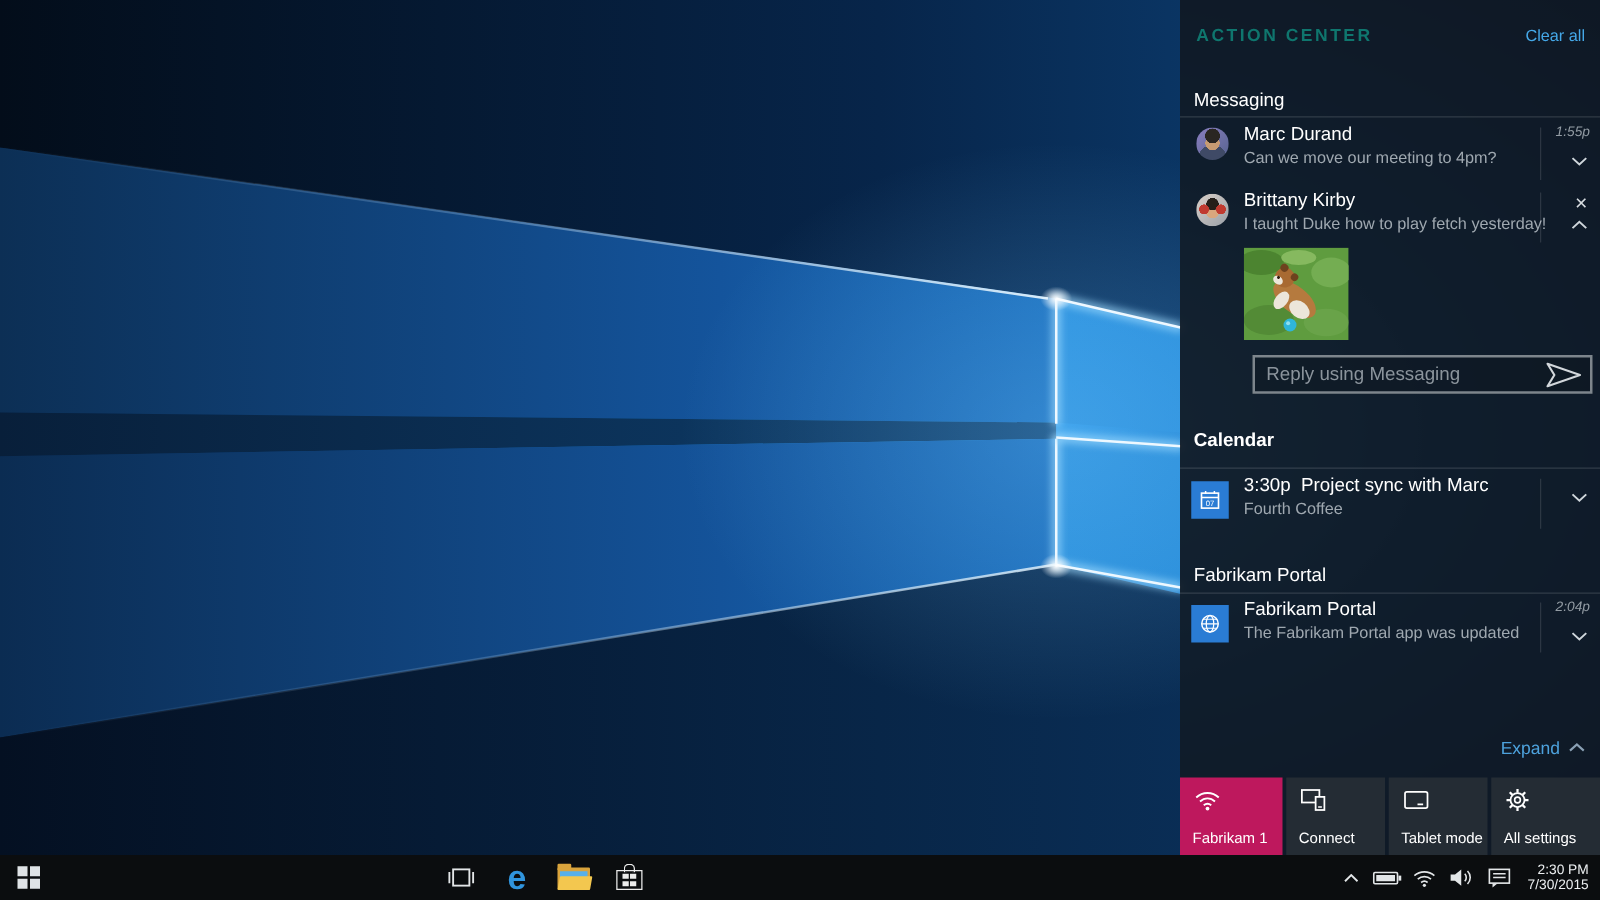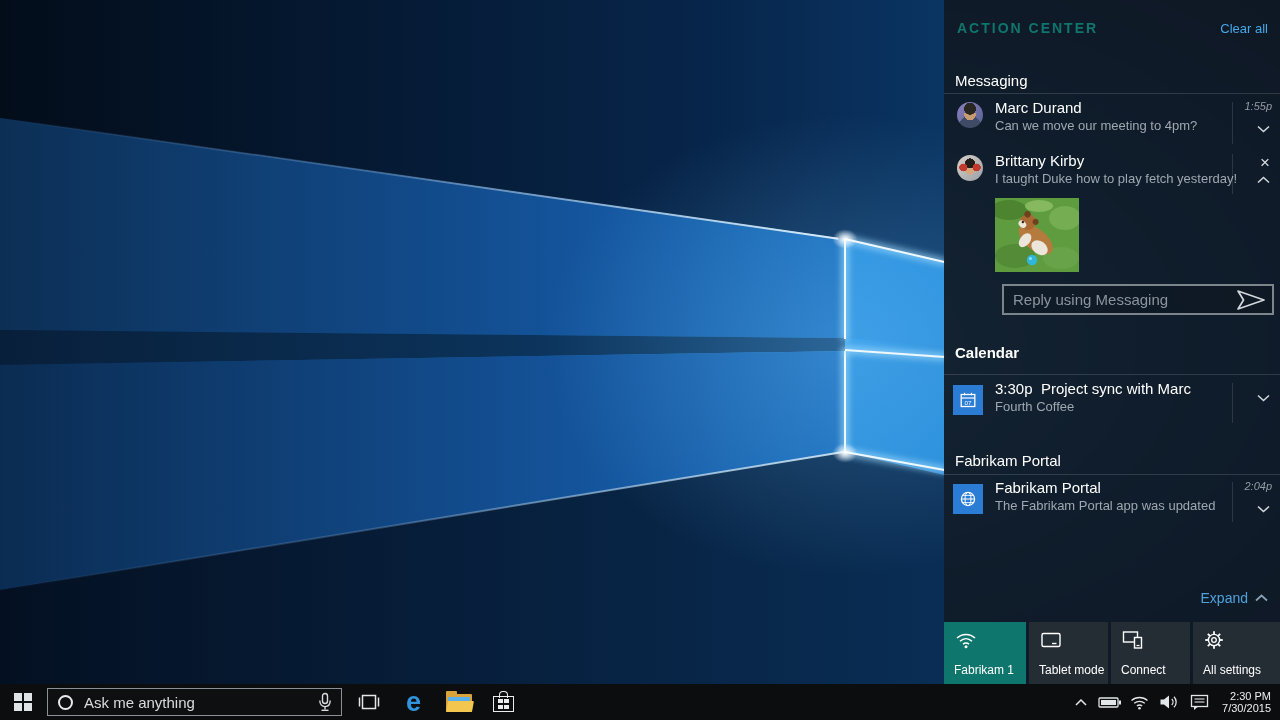--- a/index.html
+++ b/index.html
@@ -88,21 +88,21 @@
   .reply-input::placeholder { color:#8b949c; }
   .send-btn { position:absolute; left:282px; top:4px; width:34px; height:24px;
       background:none; border:none; cursor:pointer; }
 
   .expand { position:absolute; right:12px; top:590px; font-size:14px; color:#4da2dd;
       cursor:pointer; display:flex; align-items:center; gap:7px; }
 
   .qa-row { position:absolute; left:0; top:622px; width:336px; height:62px;
       display:flex; gap:3px; }
   .tile { position:relative; background:#242c34; height:62px; cursor:pointer; }
-  .tile.active { background:#0f766e; }
+  .tile.active { background:#be185d; }
   .t1 { width:82px; } .t2 { width:79px; } .t3 { width:79px; } .t4 { flex:1; }
   .tile .t-icon { position:absolute; left:11px; top:8px; color:#fff; }
   .tile .t-label { position:absolute; left:10px; bottom:7px; font-size:12px; color:#fff; white-space:nowrap; }
 
   
   .taskbar { position:absolute; left:0; top:684px; width:1280px; height:36px;
       background:#0b0d0f; color:#e6e9eb; }
   .start-btn { position:absolute; left:0; top:0; width:46px; height:36px;
       display:flex; align-items:center; justify-content:center; cursor:pointer; }
   .winflag { display:grid; grid-template-columns:8px 8px; grid-template-rows:8px 8px; gap:1.5px; }
@@ -291,38 +291,38 @@
         <span class="t-icon">
           <svg width="22" height="19" viewBox="0 0 22 19">
             <path d="M2 8 C7 3.2 15 3.2 20 8" fill="none" stroke="#fff" stroke-width="1.5"></path>
             <path d="M5 11.2 C8.6 7.9 13.4 7.9 17 11.2" fill="none" stroke="#fff" stroke-width="1.5"></path>
             <path d="M8 14.2 C9.8 12.7 12.2 12.7 14 14.2" fill="none" stroke="#fff" stroke-width="1.5"></path>
             <circle cx="11" cy="16.8" r="1.5" fill="#fff"></circle>
           </svg>
         </span>
         <span class="t-label">Fabrikam 1</span>
       </div>
-      <div class="tile t3">
-        <span class="t-icon">
-          <svg width="22" height="20" viewBox="0 0 22 20">
-            <rect x="2" y="3.5" width="18" height="13" rx="1.5" fill="none" stroke="#fff" stroke-width="1.4"></rect>
-            <line x1="12" y1="13.5" x2="16.5" y2="13.5" stroke="#fff" stroke-width="1.4"></line>
-          </svg>
-        </span>
-        <span class="t-label">Tablet mode</span>
-      </div>
       <div class="tile t2">
         <span class="t-icon">
           <svg width="22" height="20" viewBox="0 0 22 20">
             <rect x="1.5" y="2" width="14" height="10" fill="none" stroke="#fff" stroke-width="1.4"></rect>
             <rect x="12.5" y="7.5" width="7" height="10.5" fill="#242c34" stroke="#fff" stroke-width="1.4"></rect>
             <line x1="14.5" y1="15.5" x2="17.5" y2="15.5" stroke="#fff" stroke-width="1.2"></line>
           </svg>
         </span>
         <span class="t-label">Connect</span>
+      </div>
+      <div class="tile t3">
+        <span class="t-icon">
+          <svg width="22" height="20" viewBox="0 0 22 20">
+            <rect x="2" y="3.5" width="18" height="13" rx="1.5" fill="none" stroke="#fff" stroke-width="1.4"></rect>
+            <line x1="12" y1="13.5" x2="16.5" y2="13.5" stroke="#fff" stroke-width="1.4"></line>
+          </svg>
+        </span>
+        <span class="t-label">Tablet mode</span>
       </div>
       <div class="tile t4">
         <span class="t-icon">
           <svg width="20" height="20" viewBox="0 0 20 20">
             <circle cx="10" cy="10" r="5.6" fill="none" stroke="#fff" stroke-width="1.4"></circle>
             <circle cx="10" cy="10" r="2.3" fill="none" stroke="#fff" stroke-width="1.3"></circle>
             <g stroke="#fff" stroke-width="1.8">
               <line x1="10" y1="1.2" x2="10" y2="4.2"></line>
                 <line x1="10" y1="15.8" x2="10" y2="18.8"></line>
               <line x1="1.2" y1="10" x2="4.2" y2="10"></line>
@@ -342,32 +342,20 @@
   <div class="taskbar">
     <div class="start-btn">
       <span class="winflag">
         <span></span>
           <span></span>
           <span></span>
           <span></span>
       </span>
     </div>
 
-    <div class="searchbox">
-      <span class="cortana-ring"></span>
-      <span class="search-text">Ask me anything</span>
-      <span class="mic-btn">
-        <svg width="14" height="21" viewBox="0 0 14 21">
-          <rect x="4.5" y="1.5" width="5" height="10" rx="2.5" fill="none" stroke="#d9dcde" stroke-width="1.4"></rect>
-          <path d="M1.8 8.5 C1.8 12.4 4.1 14.6 7 14.6 C9.9 14.6 12.2 12.4 12.2 8.5" fill="none" stroke="#d9dcde" stroke-width="1.4"></path>
-          <line x1="7" y1="14.6" x2="7" y2="17.6" stroke="#d9dcde" stroke-width="1.4"></line>
-          <line x1="3.5" y1="18.3" x2="10.5" y2="18.3" stroke="#d9dcde" stroke-width="1.4"></line>
-        </svg>
-      </span>
-    </div>
 
     <div class="tb-icons">
       <div class="tb-btn">
         <svg width="24" height="18" viewBox="0 0 24 18">
           <rect x="5.5" y="2.5" width="13" height="13" fill="none" stroke="#e3e6e8" stroke-width="1.5"></rect>
           <polyline points="2.5,4.5 2.5,13.5" fill="none" stroke="#e3e6e8" stroke-width="1.5"></polyline>
           <polyline points="21.5,4.5 21.5,13.5" fill="none" stroke="#e3e6e8" stroke-width="1.5"></polyline>
         </svg>
       </div>
       <div class="tb-btn">

